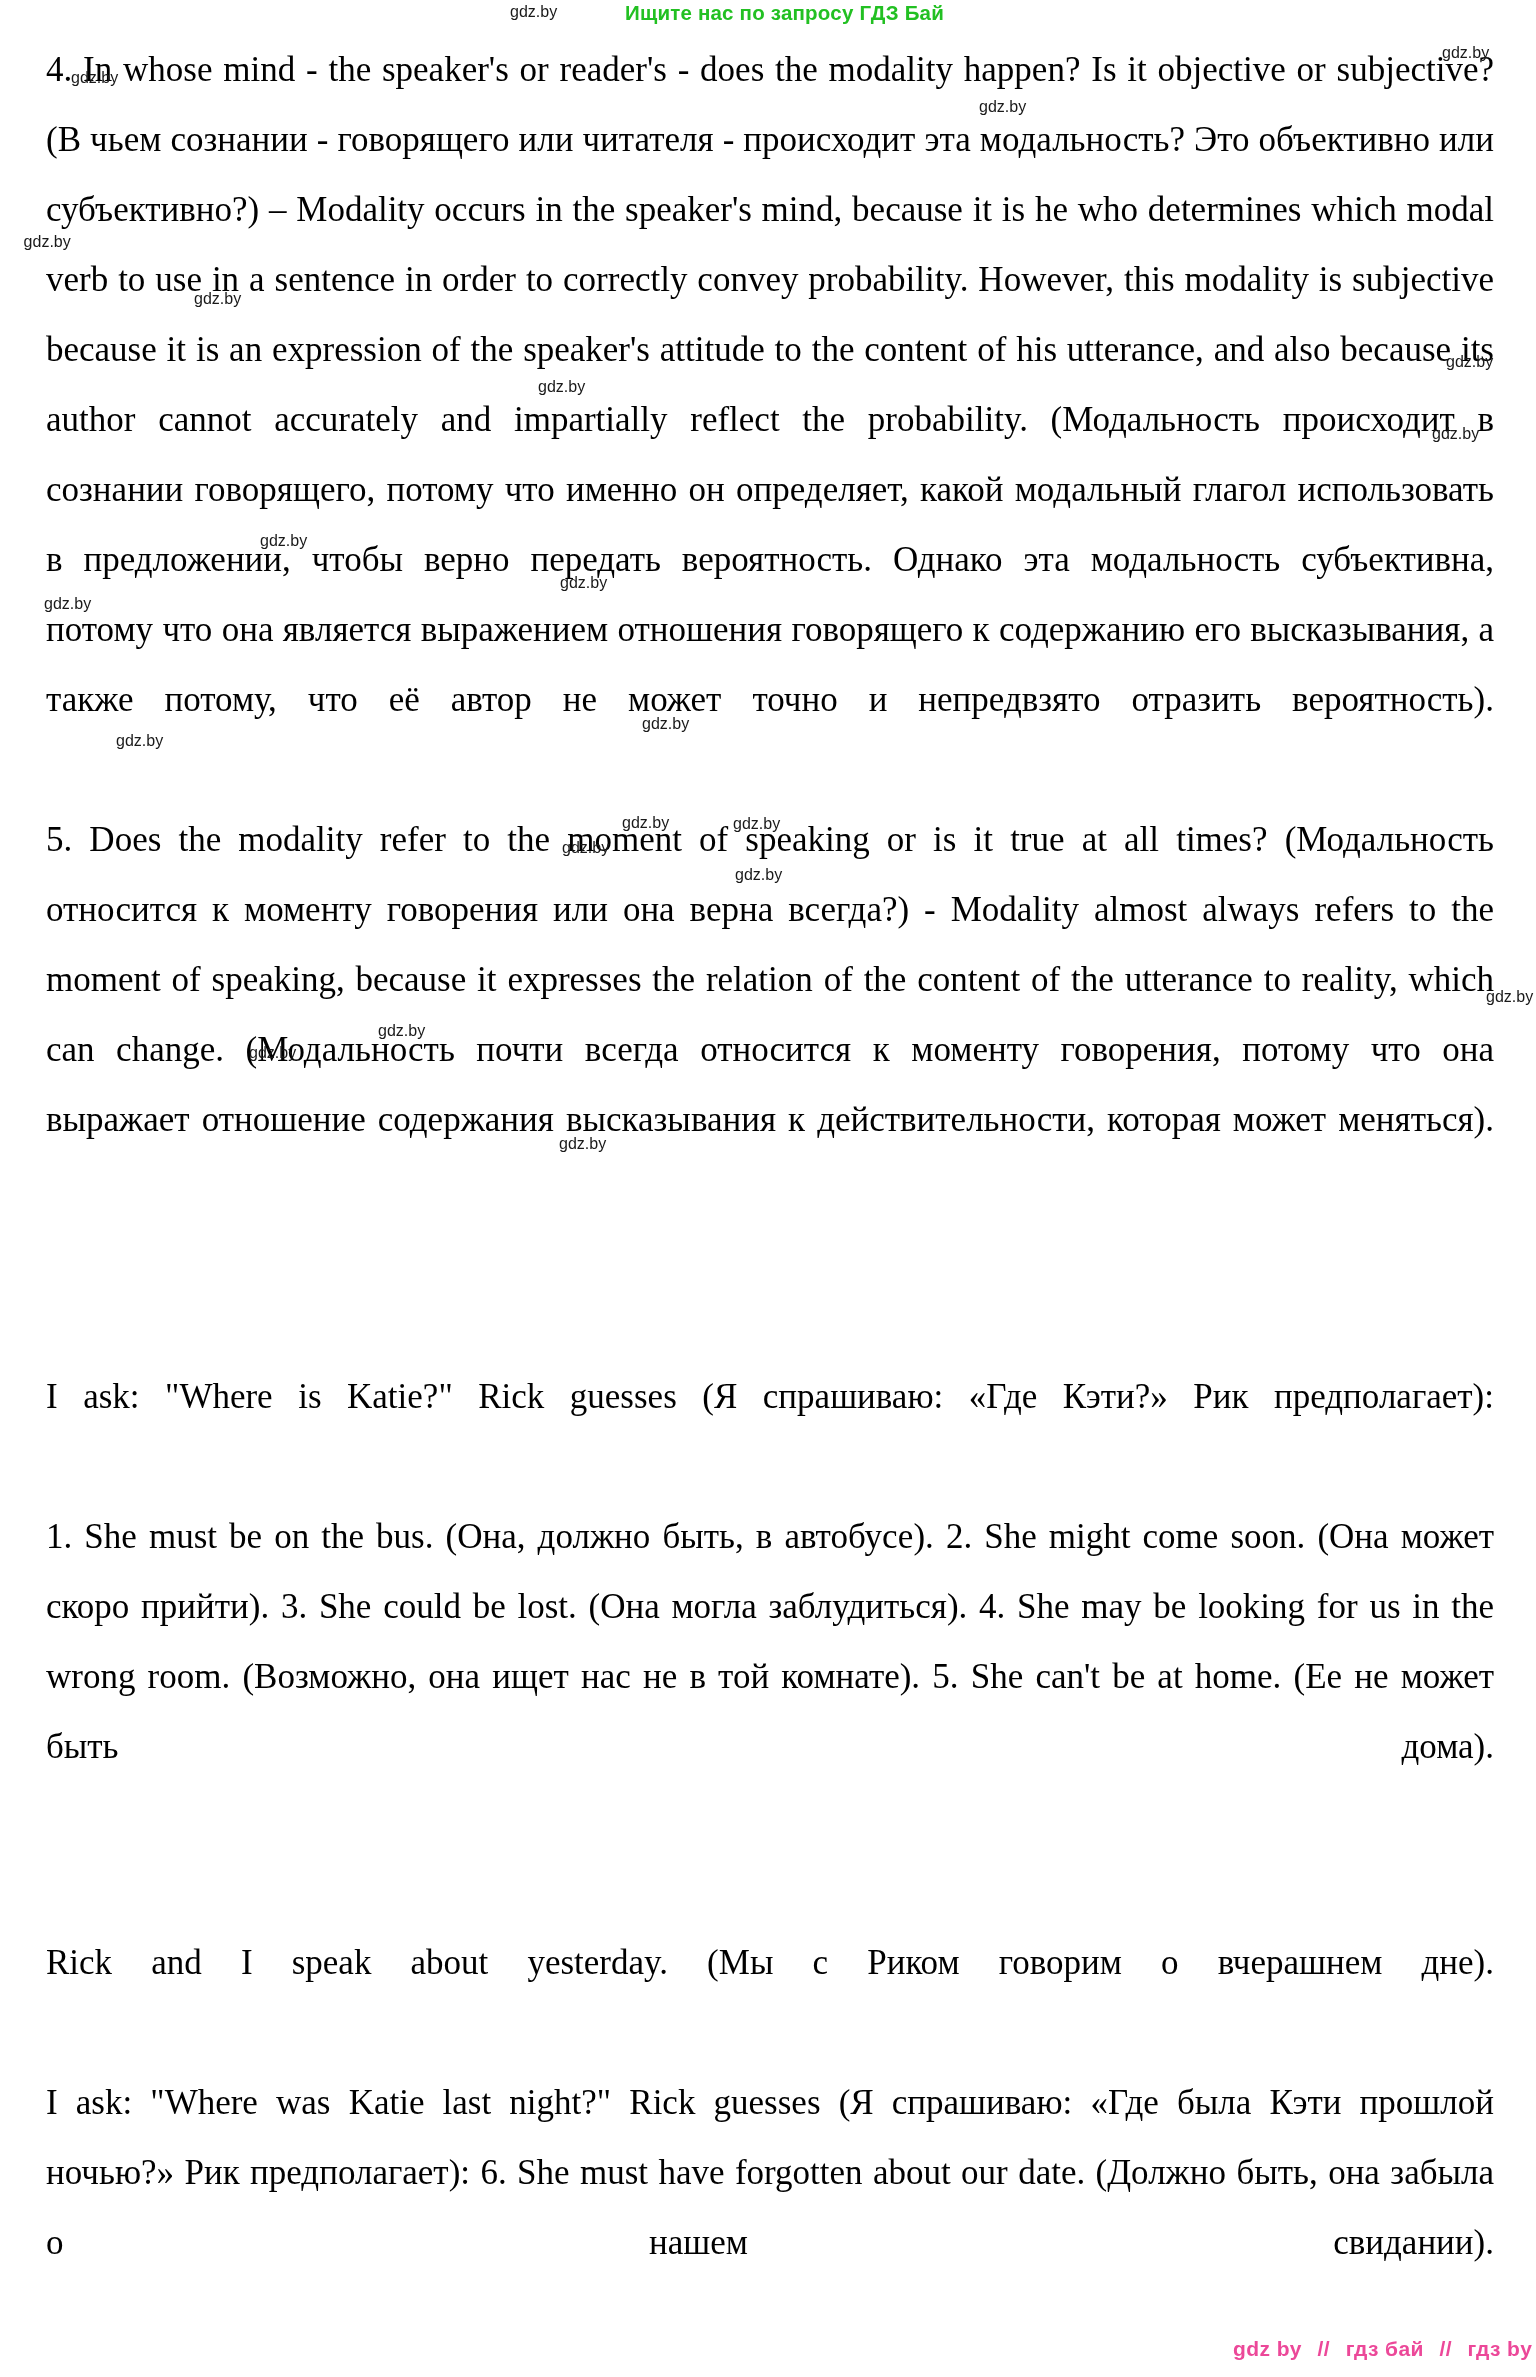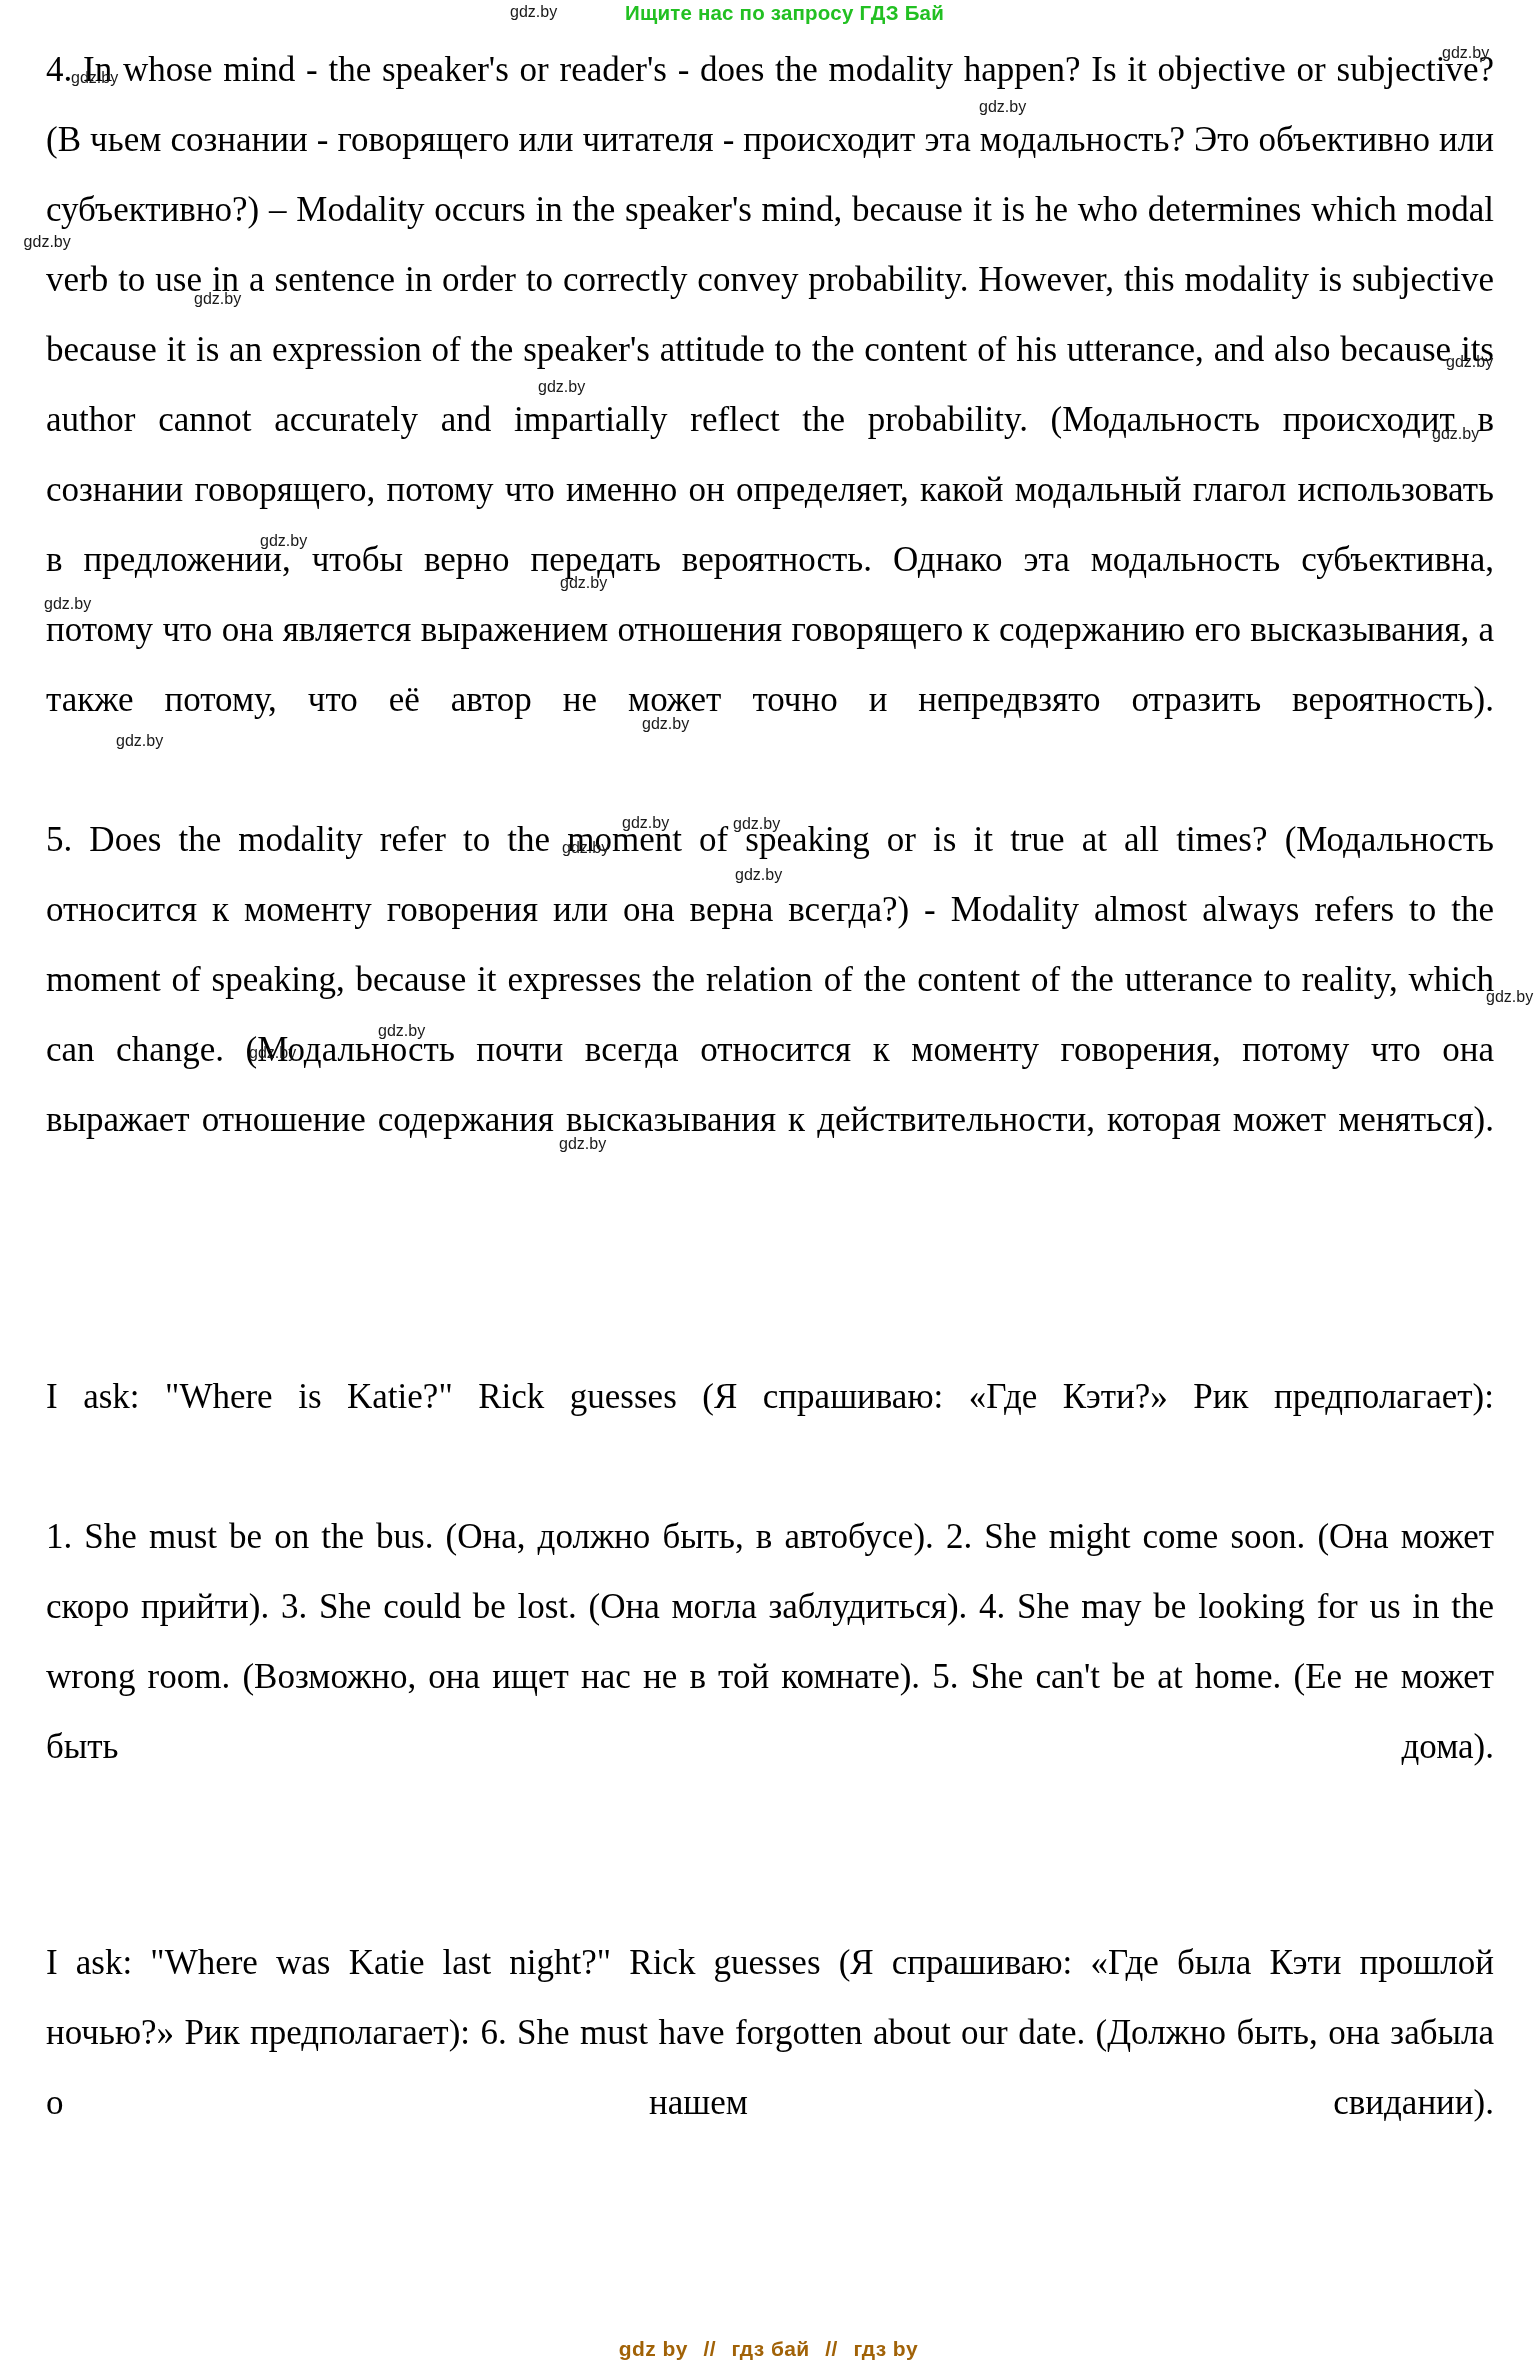--- a/index.html
+++ b/index.html
@@ -104,20 +104,21 @@
 
   <div class="gap-xl"></div>
 
 
   <p class="para">I ask: "Where is Katie?" Rick guesses (Я спрашиваю: «Где Кэти?» Рик предполагает):</p>
 
   <p class="para">1. She must be on the bus. (Она, должно быть, в автобусе). 2. She might come soon. (Она может скоро прийти). 3. She could be lost. (Она могла заблудиться). 4. She may be looking for us in the wrong room. (Возможно, она ищет нас не в той комнате). 5. She can't be at home. (Ее не может быть дома).</p>
 
   <div class="gap-xl"></div>
 
+  <p class="para">Rick and I speak about yesterday. (Мы с Риком говорим о вчерашнем дне).</p>
 
   <p class="para">I ask: "Where was Katie last night?" Rick guesses (Я спрашиваю: «Где была Кэти прошлой ночью?» Рик предполагает): 6. She must have forgotten about our date. (Должно быть, она забыла о нашем свидании).</p>
 
 </div>
 
 <div id="watermark-layer">
     <div class="wm" style="left: 510px; top: 3.1px; color: rgb(26, 26, 26);">gdz.by</div>
     <div class="wm" style="left: 1442px; top: 44px; color: rgb(26, 26, 26);">gdz.by</div>
     <div class="wm" style="left: 71px; top: 69px; color: rgb(26, 26, 26);">gdz.by</div>
     <div class="wm" style="left: 979px; top: 98px; color: rgb(26, 26, 26);">gdz.by</div>
@@ -134,20 +135,20 @@
     <div class="wm" style="left: 249px; top: 1044px; color: rgb(26, 26, 26);">gdz.by</div>
     <div class="wm" style="left: 642px; top: 715px; color: rgb(26, 26, 26);">gdz.by</div>
     <div class="wm" style="left: 733px; top: 815px; color: rgb(26, 26, 26);">gdz.by</div>
     <div class="wm" style="left: 562px; top: 839px; color: rgb(26, 26, 26);">gdz.by</div>
     <div class="wm" style="left: 735px; top: 866px; color: rgb(26, 26, 26);">gdz.by</div>
     <div class="wm" style="left: 1486px; top: 988px; color: rgb(26, 26, 26);">gdz.by</div>
     <div class="wm" style="left: 559px; top: 1135px; color: rgb(26, 26, 26);">gdz.by</div>
     <div class="wm" style="left: 378px; top: 1022px; color: rgb(26, 26, 26);">gdz.by</div>
   </div>
 
-<div id="footer-links" style="color: #a16207;">
+<div id="footer-links" style="color: #ec4899; text-align: right;">
   <span>gdz by</span>
   <span>//</span>
   <span>гдз бай</span>
   <span>//</span>
   <span>гдз by</span>
 </div>
 
 
 </body></html>

